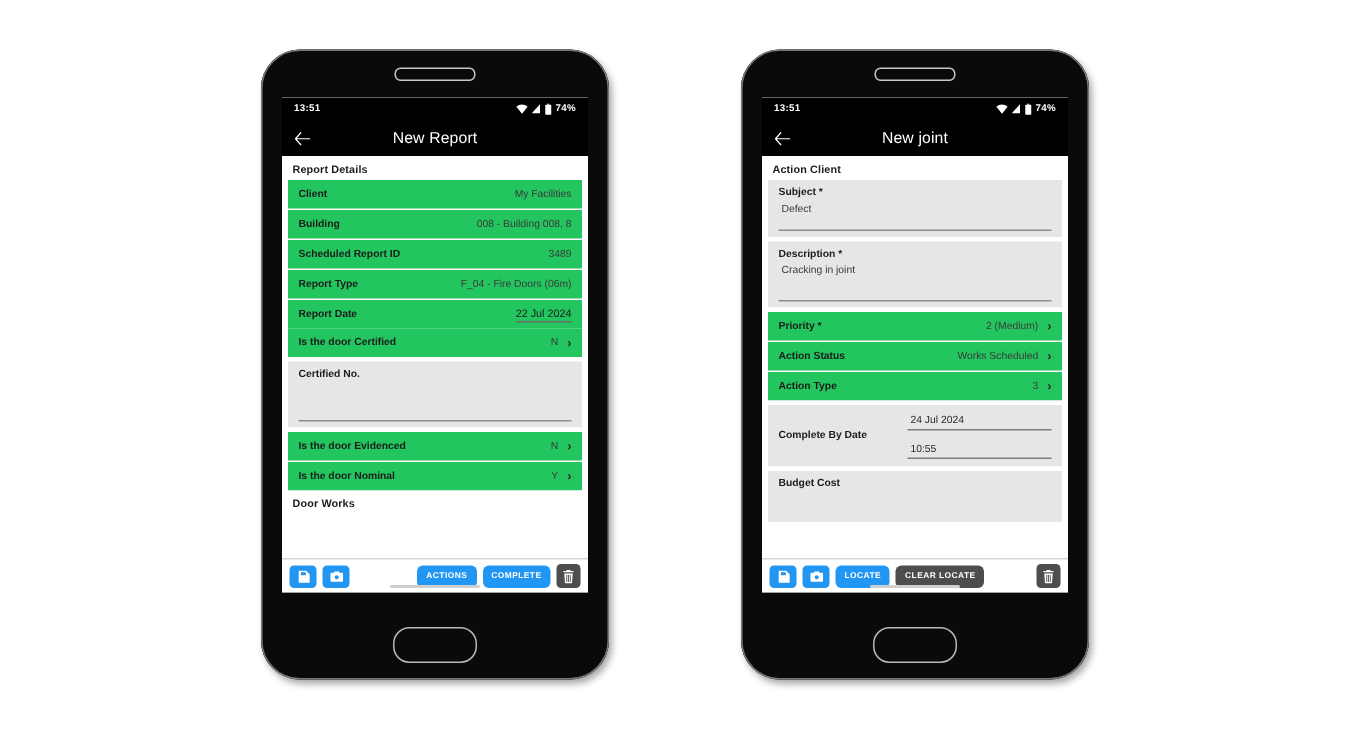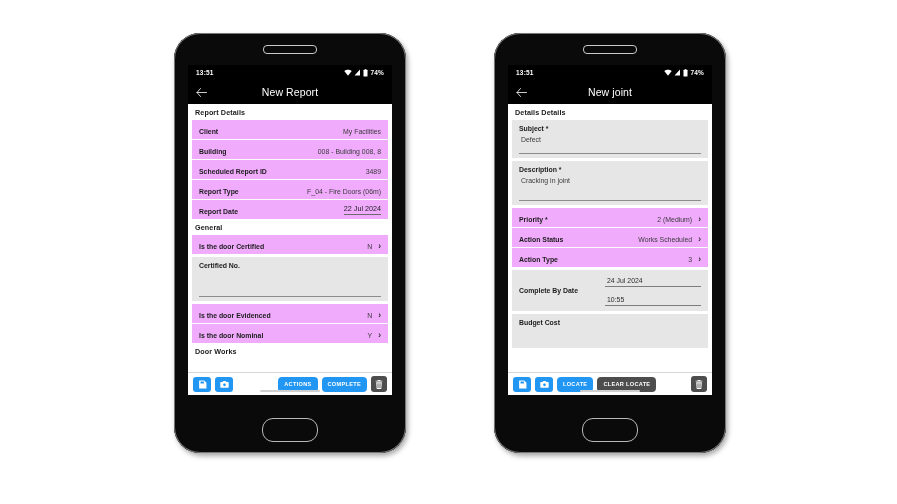--- a/index.html
+++ b/index.html
@@ -72,24 +72,24 @@
     background:#ffffff;color:#1b1b1b;
     font-size:7.2px;font-weight:bold;
     padding:4px 7px 3px 7px;
     letter-spacing:.1px;
   }
 
   .card{
     background:#e6e6e6;margin:0 4px;
   }
   .row{
-    display:flex;align-items:flex-end;
+    display:flex;align-items:center;
     padding:4px 7px;min-height:11px;
     border-bottom:1px solid #fafafa;
-    background:#f0abfc;
+    background:#22c55e;
   }
   .row:last-child{border-bottom:none;}
   .row .lbl{font-size:6.9px;font-weight:bold;color:#1b1b1b;}
   .row .val{
     margin-left:auto;font-size:6.9px;color:#3a3a3a;text-align:right;
   }
   .row .val.underlined{
     border-bottom:1px solid #6b6b6b;padding-bottom:1px;
     font-size:7.2px;color:#1b1b1b;
   }
@@ -211,21 +211,20 @@
           <div class="row">
             <span class="lbl">Report Type</span>
             <span class="val">F_04 - Fire Doors (06m)</span>
           </div>
           <div class="row">
             <span class="lbl">Report Date</span>
             <span class="val underlined">22 Jul 2024</span>
           </div>
         </div>
 
-        <div class="section-head">General</div>
 
         <div class="card">
           <div class="row">
             <span class="lbl">Is the door Certified</span>
             <span class="val">N</span>
             <span class="chev">›</span>
           </div>
         </div>
         <div class="gap"></div>
         <div class="card textfield tall">
@@ -303,21 +302,21 @@
         <div class="back">
           <svg width="11" height="9" viewBox="0 0 22 18">
               <path d="M9 1 2 9l7 8M2 9h19" stroke="#fff" stroke-width="1.6" fill="none" stroke-linecap="round" stroke-linejoin="round"></path>
             </svg>
         </div>
         <div class="title">New joint</div>
       </div>
 
       <div class="content">
 
-        <div class="section-head">Details Details</div>
+        <div class="section-head">Action Client</div>
 
         <div class="card textfield tall2">
           <div class="fl">Subject *</div>
           <div class="fv">Defect</div>
           <div class="fline"></div>
         </div>
         <div class="gap"></div>
         <div class="card textfield tall">
           <div class="fl">Description *</div>
           <div class="fv">Cracking in joint</div>

